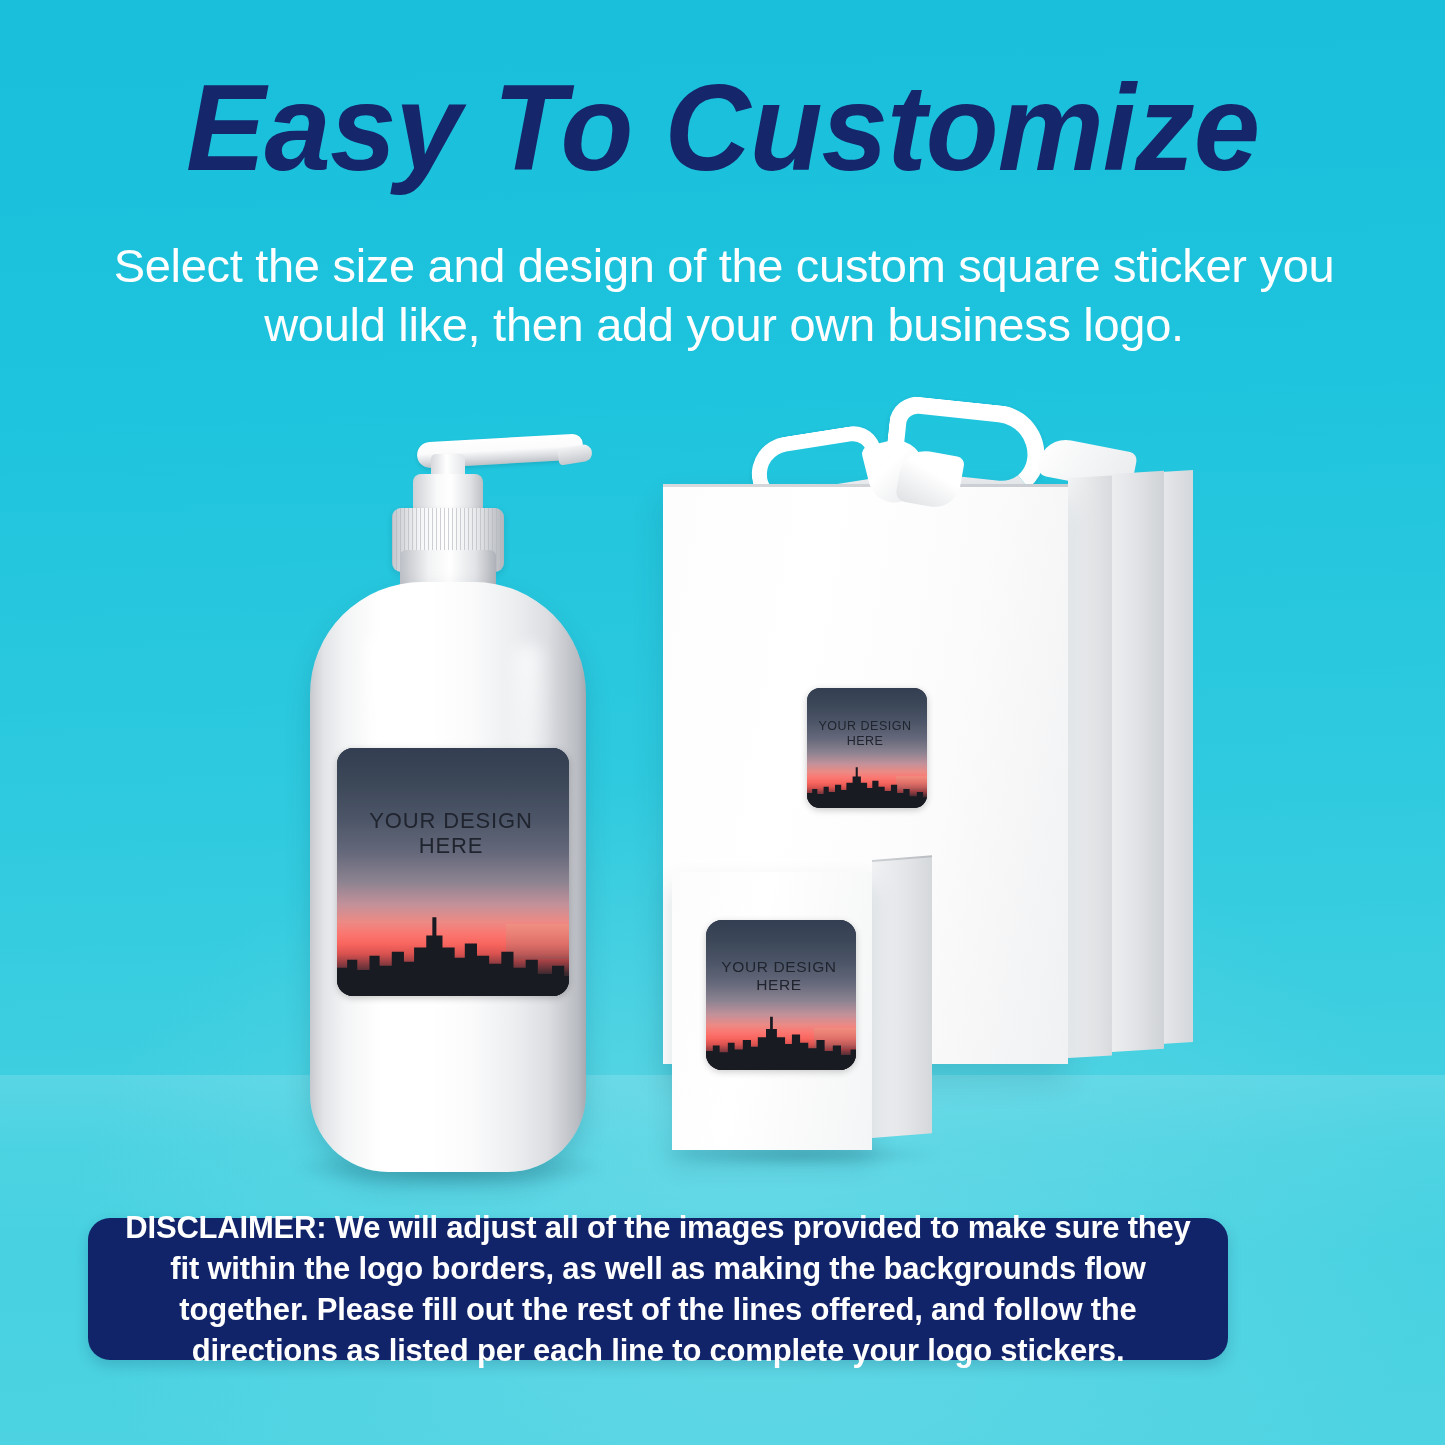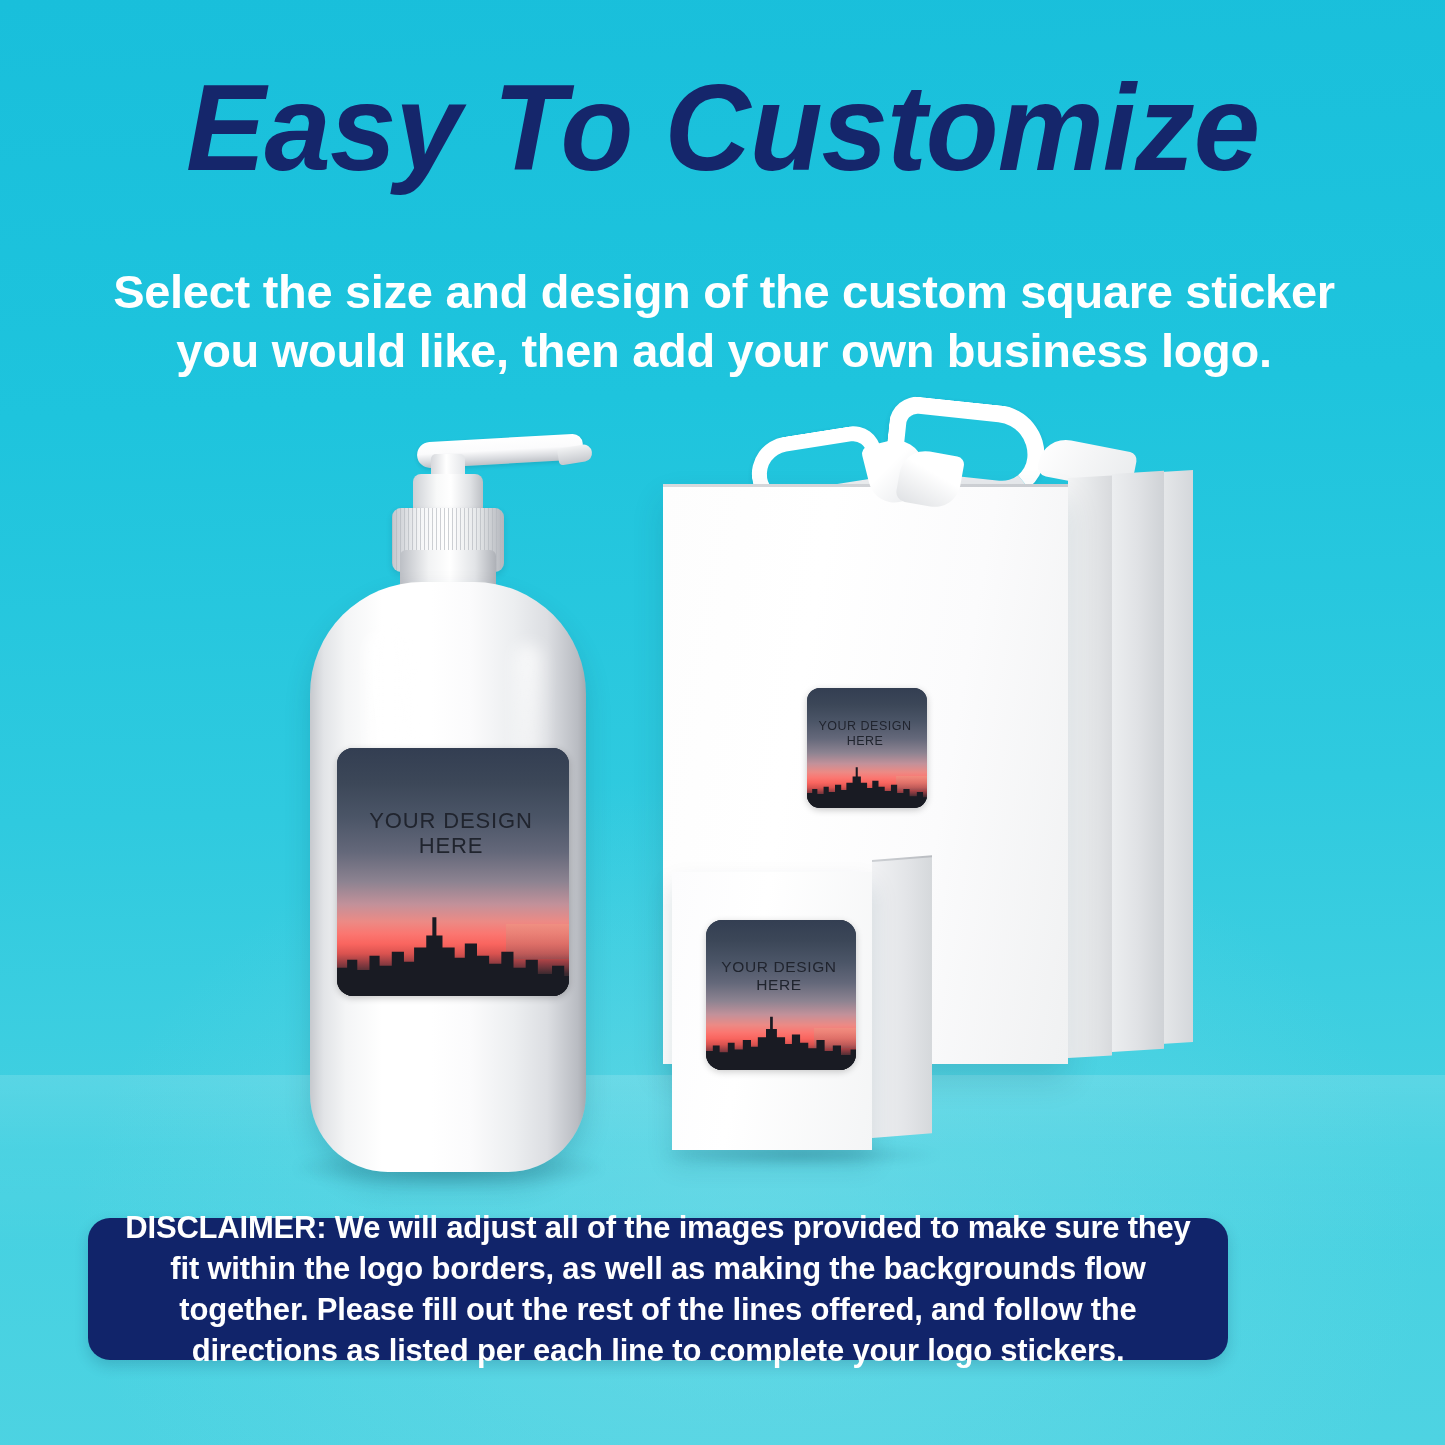--- a/index.html
+++ b/index.html
@@ -31,25 +31,25 @@
     font-size:123px;
     line-height:1;
     font-weight:bold;
     font-style:italic;
     color:#15266b;
     letter-spacing:-1px;
     transform:scaleX(.97);
     white-space:nowrap;
   }
   #subtitle {
-    position:absolute; left:110px; width:1228px; top:262px;
+    position:absolute; left:110px; width:1228px; top:236px;
     text-align:center;
     font-size:47px;
     line-height:1.26;
-    font-weight:bold;
+    font-weight:normal;
     color:#ffffff;
     letter-spacing:-.3px;
   }
 
   
   .sticker { position:absolute; overflow:hidden; background:#2c3647; }
   .sky {
     position:absolute; inset:0;
     background:linear-gradient(180deg,
       #333e52 0%,

